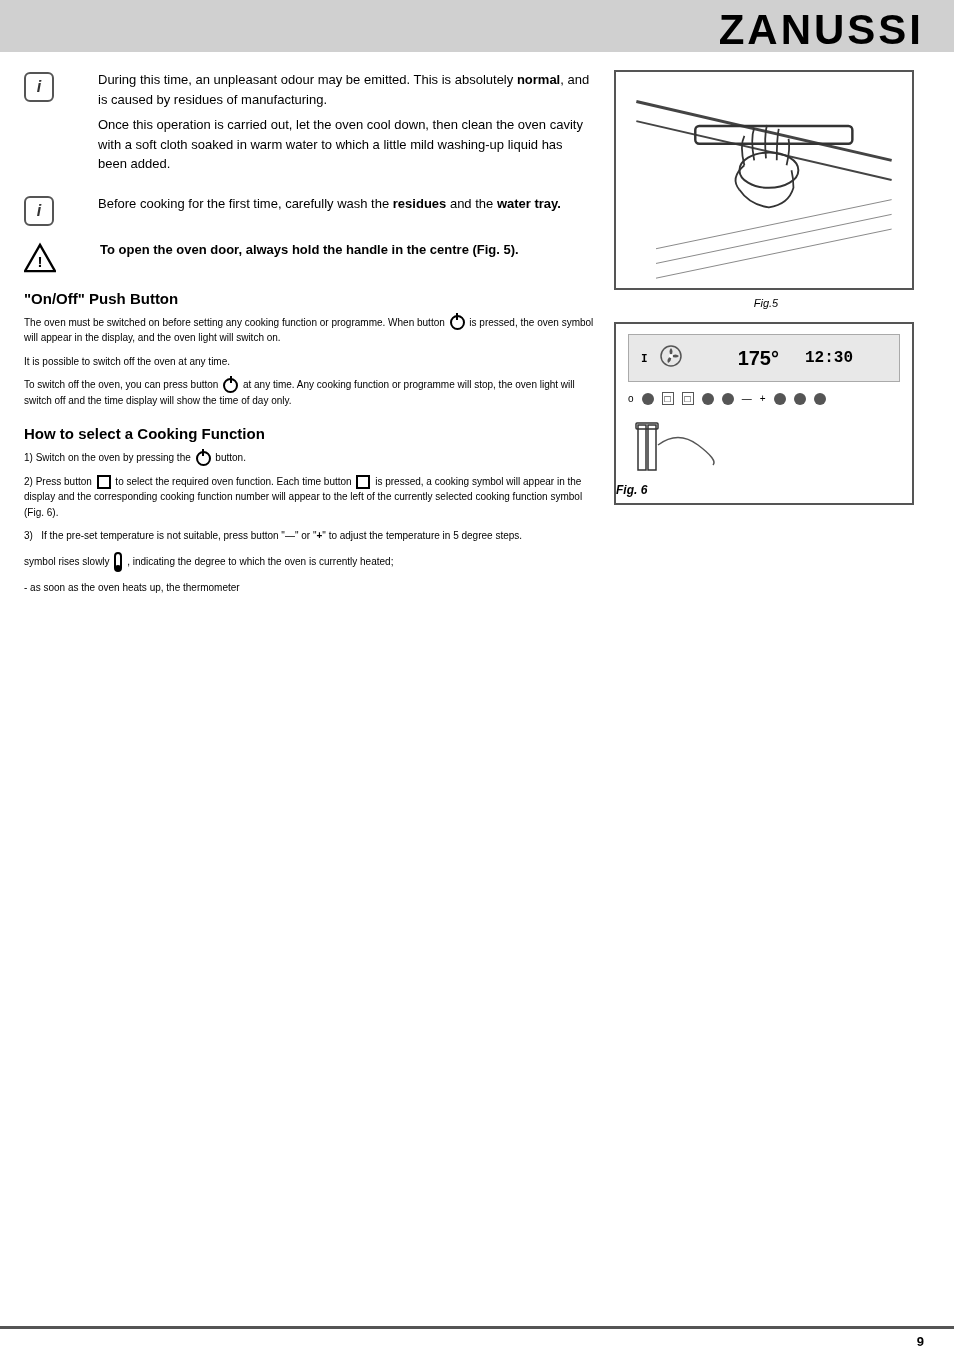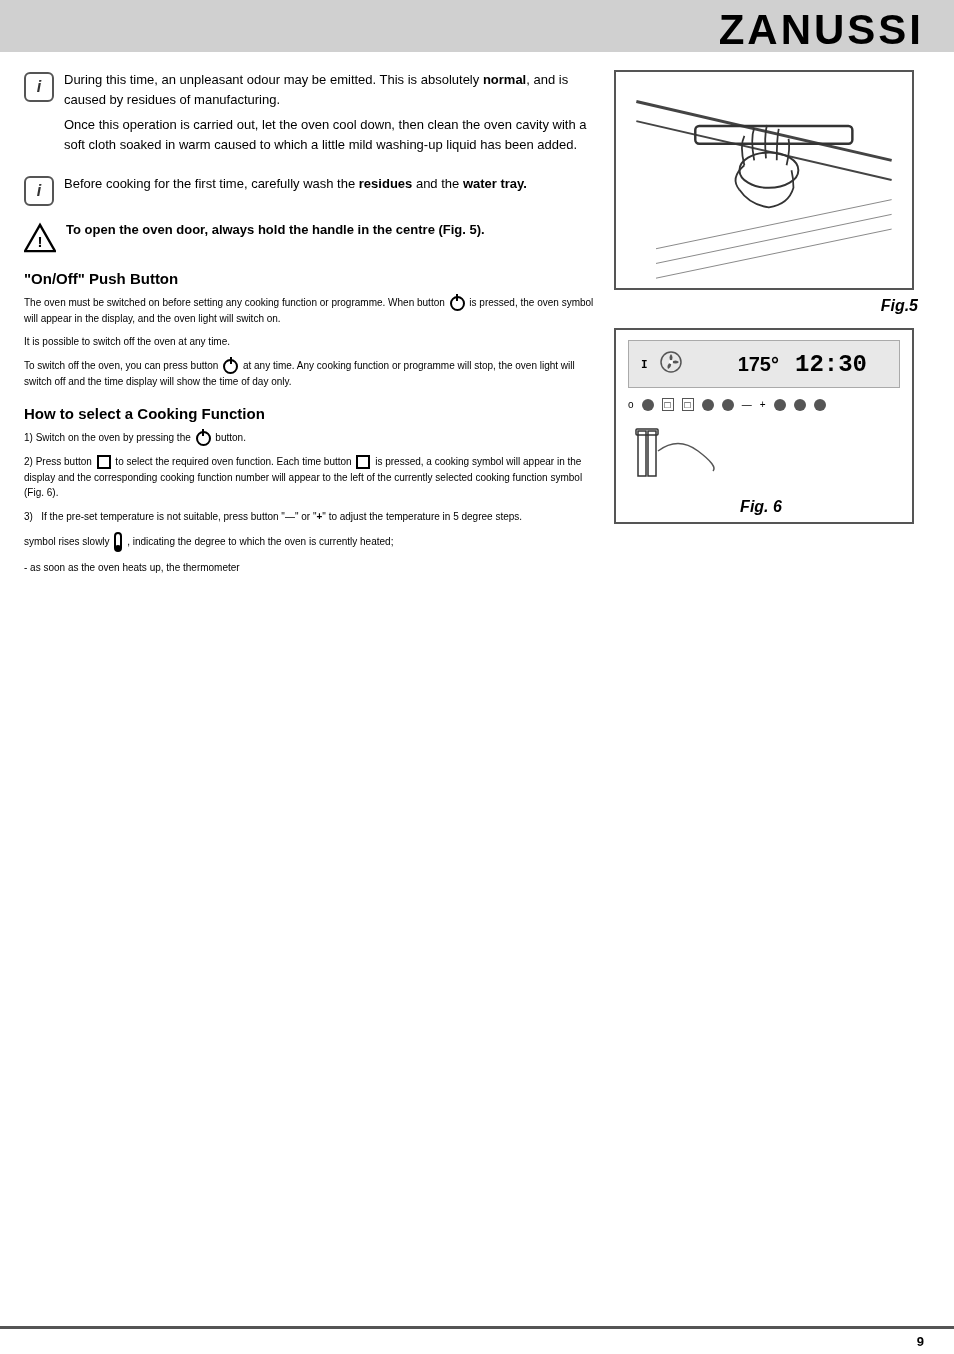--- a/index.html
+++ b/index.html
@@ -73,20 +73,21 @@
       flex-shrink: 0;
       margin-top: 2px;
       display: flex;
       align-items: center;
       justify-content: center;
     }
     .info-text {
       flex: 1;
       line-height: 1.5;
       font-size: 13px;
+      margin-left: 34px;
     }
     .info-text p { margin-bottom: 6px; }
 
     
     .section-heading {
       font-size: 15px;
       font-weight: bold;
       margin: 16px 0 8px 0;
     }
 
@@ -122,25 +123,25 @@
     
     .sq-btn-icon {
       display: inline-block;
       width: 14px;
       height: 14px;
       border: 2px solid #000;
       vertical-align: middle;
       margin: 0 2px;
     }
     .fig-caption {
-      text-align: right;
-      font-size: 16px;
+      text-align: center;
+      font-size: 11px;
       font-style: italic;
       padding: 3px 6px 3px 0;
-      font-weight: bold;
+      font-weight: normal;
     }
 
     
     .fig5-container {
       border: 2px solid #555;
       width: 300px;
       height: 220px;
       margin-bottom: 4px;
       position: relative;
       overflow: hidden;
@@ -176,26 +177,25 @@
       font-size: 11px;
     }
     .fig6-ctrl-dot {
       width: 12px;
       height: 12px;
       border-radius: 50%;
       background: #555;
       display: inline-block;
     }
     .fig6-caption {
-      text-align: center;
-      font-size: 16px;
+      text-align: left;
+      font-size: 12px;
       font-weight: bold;
       font-style: italic;
       padding: 2px 6px 6px 0;
-      margin-top: 9px;
     }
 
     
     .bottom-bar {
       position: absolute;
       bottom: 0;
       left: 0;
       right: 0;
       height: 28px;
       border-top: 3px solid #555;
@@ -240,21 +240,21 @@
 </div>
 
 <div class="main-content">
 
   <div class="left-col">
 
     <div class="info-box">
       <div class="info-icon">i</div>
       <div class="info-text">
         <p>During this time, an unpleasant odour may be emitted. This is absolutely <strong>normal</strong>, and is caused by residues of manufacturing.</p>
-        <p>Once this operation is carried out, let the oven cool down, then clean the oven cavity with a soft cloth soaked in warm caused to which a little mild washing-up liquid has been added.</p>
+        <p>Once this operation is carried out, let the oven cool down, then clean the oven cavity with a soft cloth soaked in warm water to which a little mild washing-up liquid has been added.</p>
       </div>
     </div>
 
     <div class="info-box">
       <div class="info-icon">i</div>
       <div class="info-text">
         <p>Before cooking for the first time, carefully wash the <strong>residues</strong> and the <strong>water tray.</strong></p>
       </div>
     </div>
 
@@ -356,21 +356,21 @@
           <svg width="26" height="26" viewBox="0 0 26 26">
             <circle cx="13" cy="13" r="10" fill="none" stroke="#555" stroke-width="1.5"></circle>
 
             <path d="M13,13 Q16,8 13,5 Q10,8 13,13" fill="#555"></path>
             <path d="M13,13 Q18,16 21,13 Q18,10 13,13" fill="#555"></path>
             <path d="M13,13 Q8,16 10,20 Q14,18 13,13" fill="#555"></path>
             <circle cx="13" cy="13" r="2" fill="#fff"></circle>
           </svg>
         </span>
         <span style="font-size:20px;font-weight:bold;font-family:Arial;margin-left:44px;">175°</span>
-        <span style="font-size:24px;font-weight:bold;font-family:'Courier New',monospace;margin-left:6px;">12:30</span>
+        <span style="font-size:16px;font-weight:bold;font-family:'Courier New',monospace;margin-left:16px;">12:30</span>
       </div>
 
       <div class="fig6-controls">
         <span style="font-size:10px;">o</span>
         <span class="fig6-ctrl-dot"></span>
         <span style="font-size:10px;border:1px solid #555;padding:0 2px;">□</span>
         <span style="font-size:10px;border:1px solid #555;padding:0 2px;">□</span>
         <span class="fig6-ctrl-dot"></span>
         <span class="fig6-ctrl-dot"></span>
         <span style="font-size:10px;">—</span>

